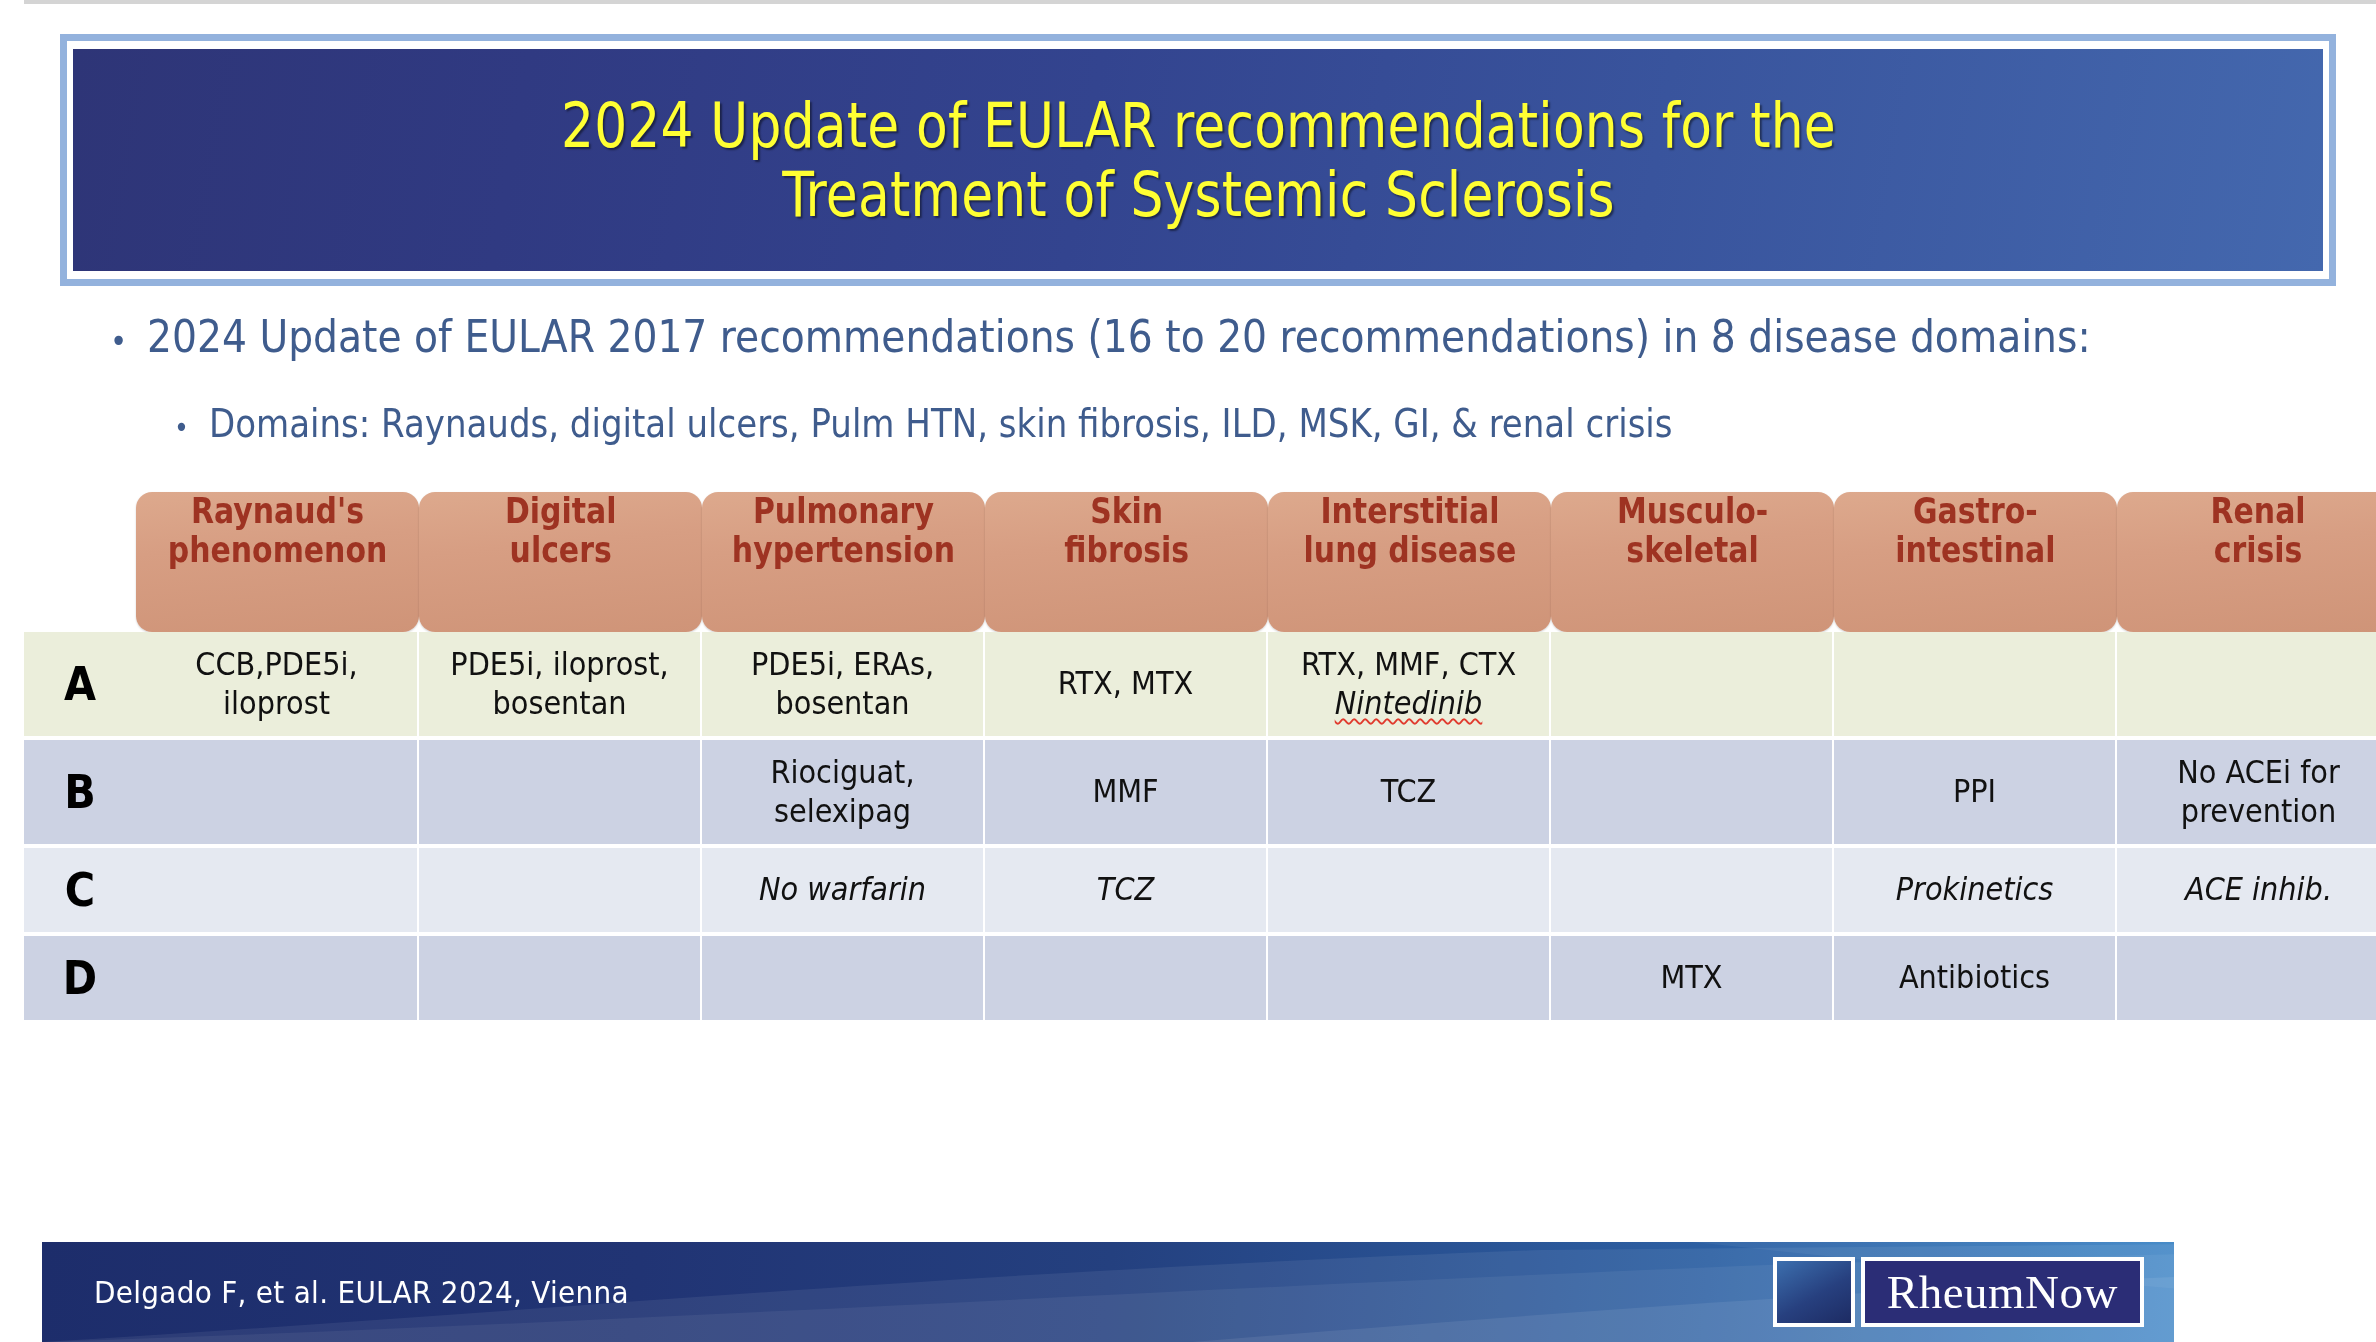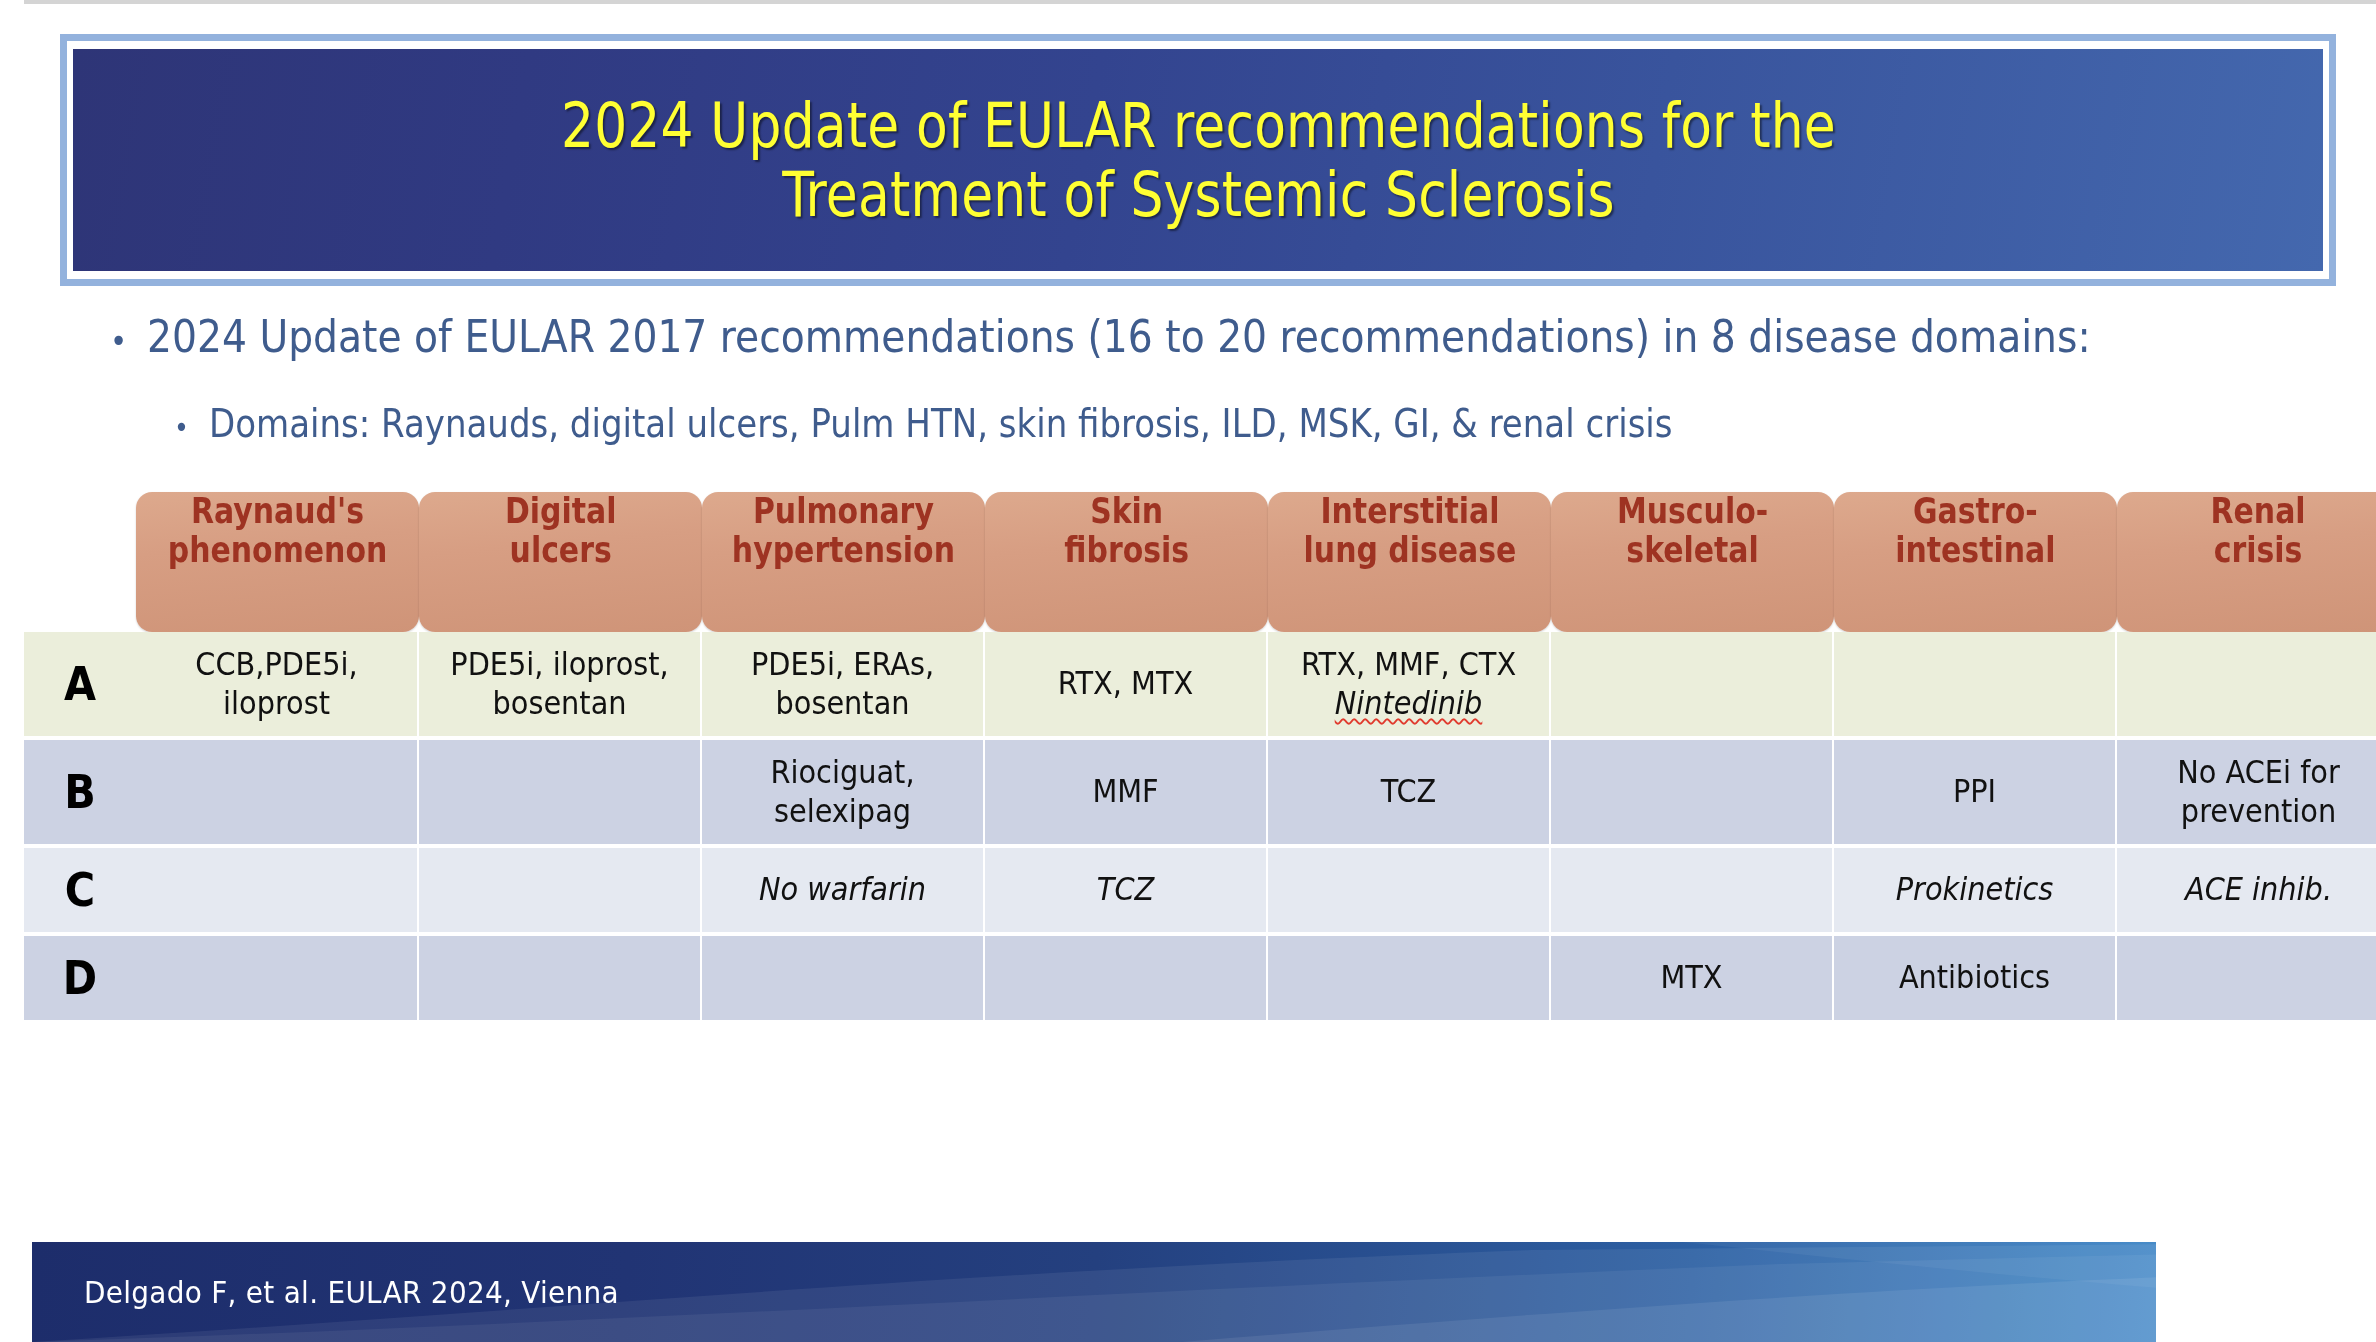--- a/index.html
+++ b/index.html
@@ -99,23 +99,24 @@
   .rowD td{border-bottom:none;}
   .misspelled{
     text-decoration:underline wavy #e03b2e;
     text-decoration-thickness:2px;
     text-underline-offset:4px;
     font-style:italic;
   }
 
   
   .footer{
-    position:absolute;left:8px;bottom:0;width:2124px;height:100px;
+    position:absolute;left:18px;bottom:0;width:2124px;height:100px;
     background:linear-gradient(95deg,#1d2d6b 0%,#213474 28%,#24407f 50%,#2d60a3 78%,#3f86c6 100%);
     overflow:hidden;
+    padding-left:8px;
   }
   .footer svg{position:absolute;left:0;top:0;width:2376px;height:100px;}
   .cite{
     position:absolute;left:52px;top:50%;transform:translateY(-50%);
     color:#ffffff;font-size:31px;
     font-family:"Liberation Sans Narrow","DejaVu Sans Condensed","Liberation Sans",sans-serif;
     letter-spacing:.3px;
   }
   .logo{
     position:absolute;right:30px;top:50%;transform:translateY(-50%);
@@ -284,15 +285,27 @@
   </div>
 
   <div class="footer">
     <svg viewBox="0 0 2376 100" preserveAspectRatio="none">
       <path d="M0,100 C500,70 900,30 1500,8 L2376,0 L2376,100 Z" fill="#ffffff" opacity="0.07"></path>
       <path d="M0,100 C600,80 1100,48 1750,22 L2376,6 L2376,100 Z" fill="#ffffff" opacity="0.06"></path>
       <path d="M1150,100 C1500,72 1900,40 2376,26 L2376,100 Z" fill="#ffffff" opacity="0.08"></path>
       <path d="M1650,0 C1900,26 2150,52 2376,62 L2376,0 Z" fill="#ffffff" opacity="0.05"></path>
     </svg>
     <div class="cite">Delgado F, et al. EULAR 2024, Vienna</div>
+    <div class="logo">
+      <div class="logo-mark">
+        <svg width="56" height="56" viewBox="0 0 56 56">
+          <path d="M44 8 L48 12 L22 40 L14 44 L18 36 Z" fill="#ffffff"></path>
+          <path d="M10 46 C16 36 22 28 34 16" stroke="#ffffff" stroke-width="3" fill="none"></path>
+          <ellipse cx="21" cy="36" rx="8" ry="6" transform="rotate(-40 21 36)" fill="none" stroke="#ffffff" stroke-width="3"></ellipse>
+        </svg>
+      </div>
+      <div class="logo-word">
+        <span>RheumNow</span>
+      </div>
+    </div>
   </div>
 
 </div>
 
 </body></html>

